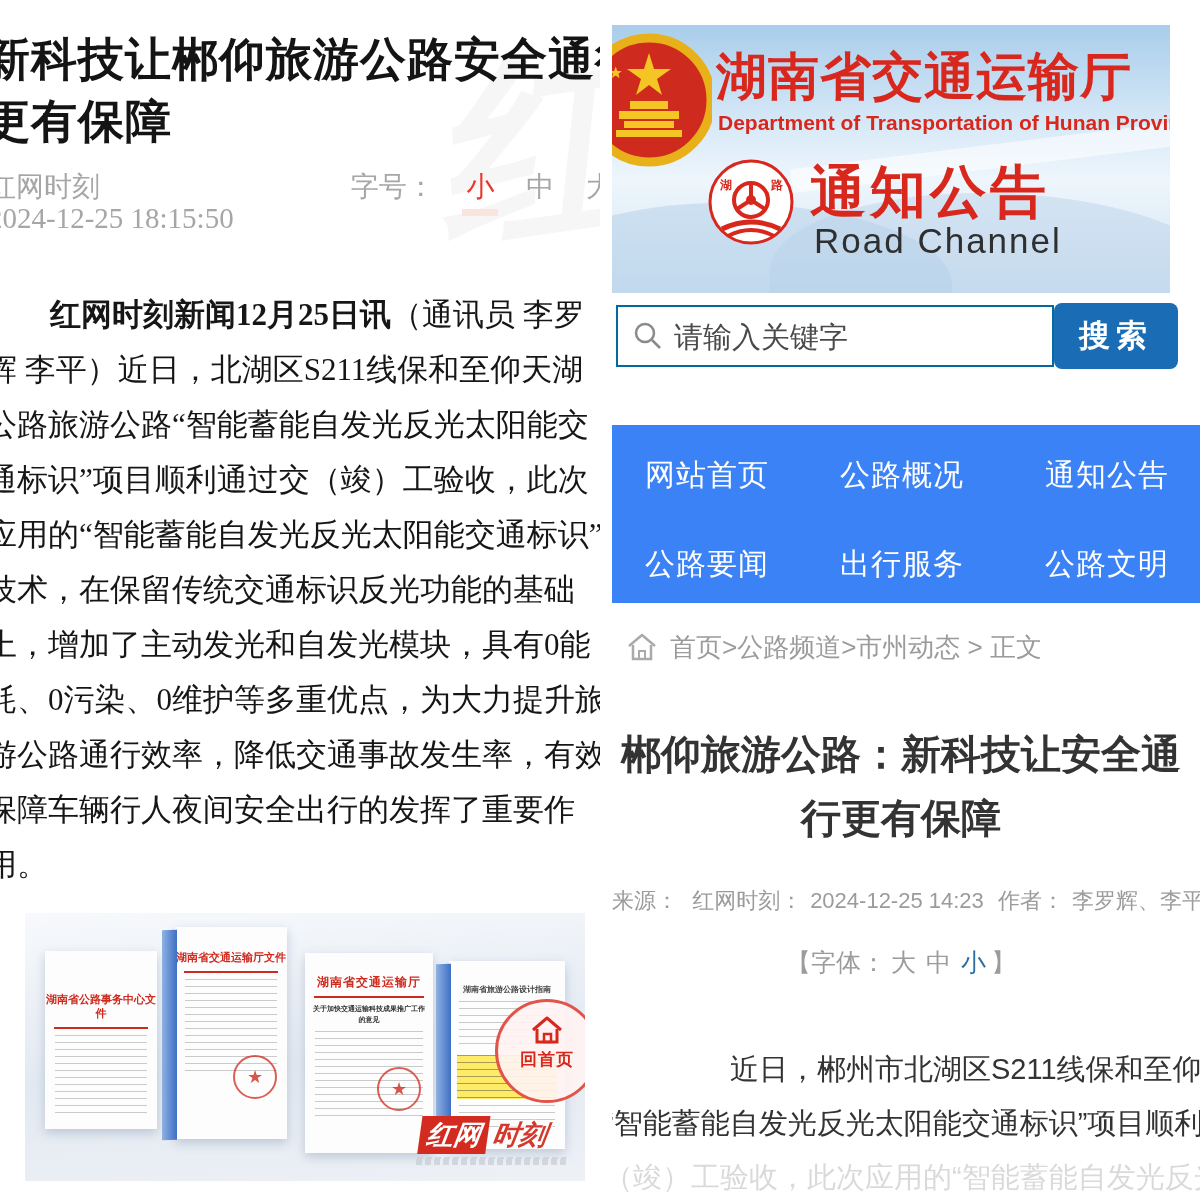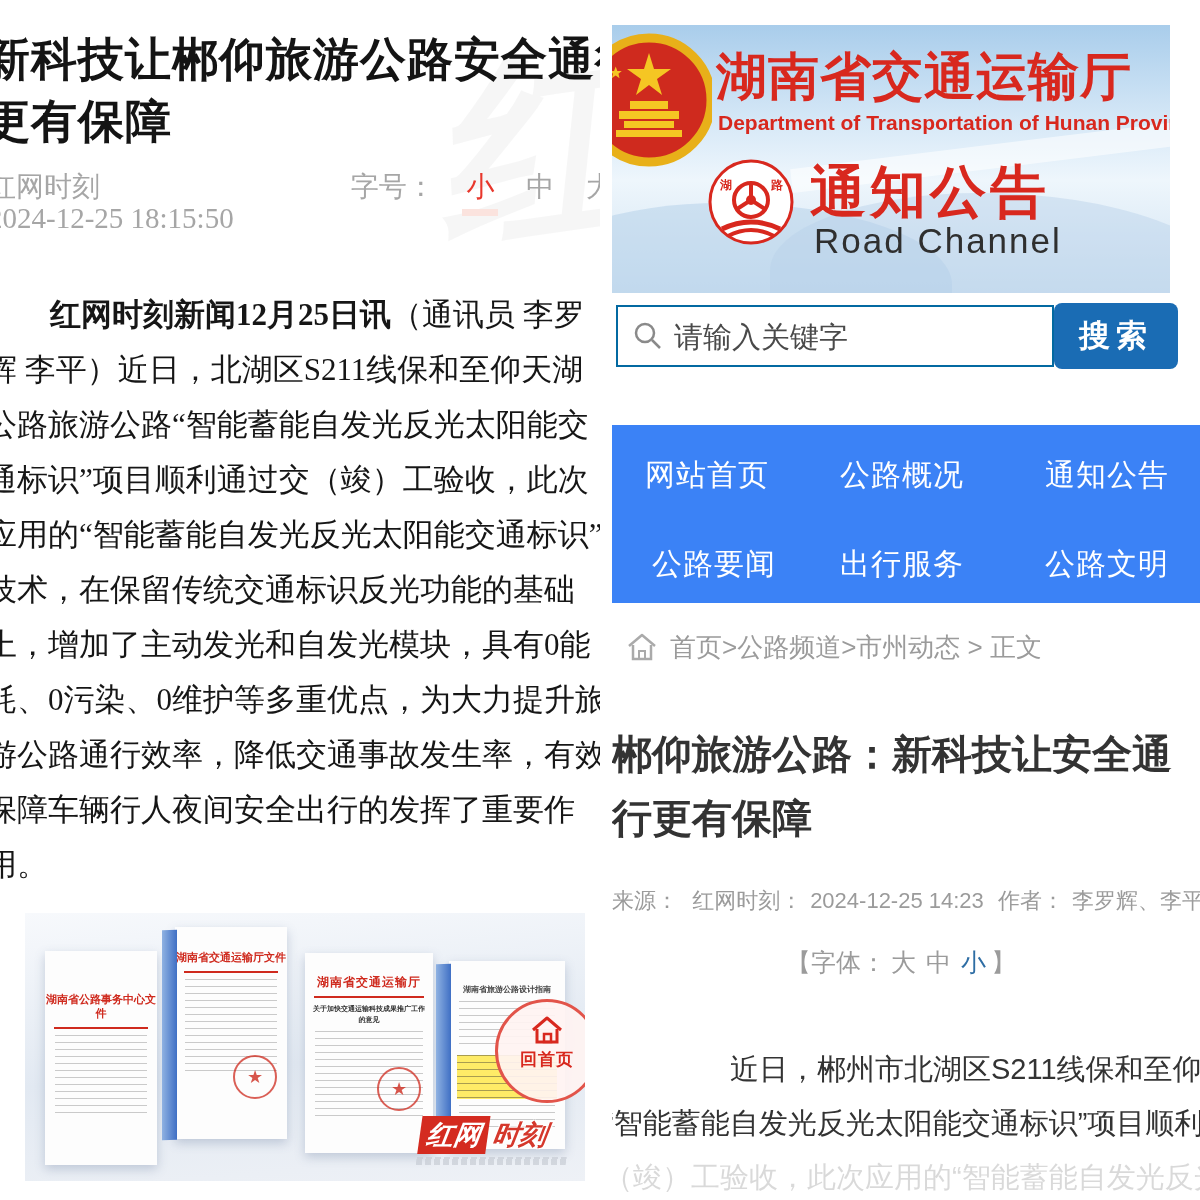--- a/index.html
+++ b/index.html
@@ -27,21 +27,21 @@
   .l-body .bl{height:55px;line-height:55px;white-space:nowrap;}
   .l-body .indent{padding-left:64px;}
   .l-body .lead{font-weight:bold;}
 
   
   .l-photo{position:absolute;left:25px;top:913px;width:560px;height:268px;overflow:hidden;
            background:linear-gradient(175deg,#f7f9fc 0%,#e2e9f2 55%,#eef1f6 100%);}
   .doc{position:absolute;background:#fdfdfd;box-shadow:0 4px 10px rgba(80,100,140,.28);}
   .doc-spine{position:absolute;left:-13px;top:3px;width:15px;height:99%;
              background:linear-gradient(90deg,#8fb2e2,#3f6fc4);transform:skewY(-2deg);}
-  .doc1{left:20px;top:38px;width:112px;height:214px;}
+  .doc1{left:20px;top:38px;width:112px;height:178px;}
   .doc2{left:150px;top:14px;width:112px;height:212px;}
   .doc3{left:280px;top:40px;width:128px;height:200px;}
   .doc4{left:424px;top:48px;width:116px;height:188px;}
   .doc-title{color:#cf2a1e;font-weight:bold;text-align:center;line-height:1.25;}
   .doc1 .doc-title{font-size:11px;margin-top:42px;}
   .doc2 .doc-title{font-size:11px;margin-top:24px;}
   .doc3 .doc-title{font-size:12px;margin-top:22px;letter-spacing:1px;}
   .doc4 .doc-title{font-size:8px;margin-top:24px;color:#444;}
   .redline{height:2px;background:#cf2a1e;margin:6px 9px;}
   .doc-sub{font-size:7px;color:#333;text-align:center;font-weight:bold;line-height:1.5;margin:4px 6px;}
@@ -85,26 +85,26 @@
                       font-size:29px;color:#4a4a4a;font-family:"Liberation Sans",sans-serif;background:transparent;}
   .search-input input::placeholder{color:#4a4a4a;opacity:1;}
   .search-ico{position:absolute;left:14px;top:13px;}
   .search-btn{position:absolute;left:442px;top:303px;width:124px;height:66px;background:#1a6cb4;border:none;
               border-radius:8px;color:#fff;font-size:31px;font-weight:bold;letter-spacing:6px;
               font-family:Liberation Mono, monospace;cursor:pointer;}
 
   .r-nav{position:absolute;left:0;top:425px;width:578px;height:178px;background:#3b82f6;padding-left:47px;}
   .nav-item{position:absolute;color:#fff;font-size:30px;letter-spacing:1px;white-space:nowrap;cursor:pointer;}
   .n0{left:33px;top:30px;}  .n1{left:228px;top:30px;}  .n2{left:433px;top:30px;}
-  .n3{left:40px;top:119px;} .n4{left:228px;top:119px;} .n5{left:433px;top:119px;}
+  .n3{left:33px;top:119px;} .n4{left:228px;top:119px;} .n5{left:433px;top:119px;}
 
   .r-crumb{position:absolute;left:14px;top:630px;font-size:26px;color:#9b9b9b;white-space:nowrap;}
   .r-crumb svg{vertical-align:-6px;margin-right:12px;}
 
-  .r-title{position:absolute;left:0;top:722px;width:578px;
+  .r-title{position:absolute;left:0;top:722px;width:578px;text-align:center;
            font-size:40px;font-weight:bold;color:#333;line-height:64px;white-space:nowrap;}
   .r-meta{position:absolute;left:0;top:886px;width:578px;text-align:center;font-size:22px;color:#9b9b9b;white-space:nowrap;}
   .r-meta span{margin-right:8px;}
   .r-fontrow{position:absolute;left:0;top:946px;width:578px;text-align:center;font-size:25px;color:#9b9b9b;white-space:nowrap;}
   .r-fontrow .fopt{margin:0 5px;}
   .f-small{color:#2e6da4;}
 
   .r-body{position:absolute;left:-8px;top:1042px;width:610px;font-size:29px;color:#333;}
   .r-body .rbl{height:54px;line-height:54px;white-space:nowrap;}
   .r-body .rind{padding-left:126px;}

